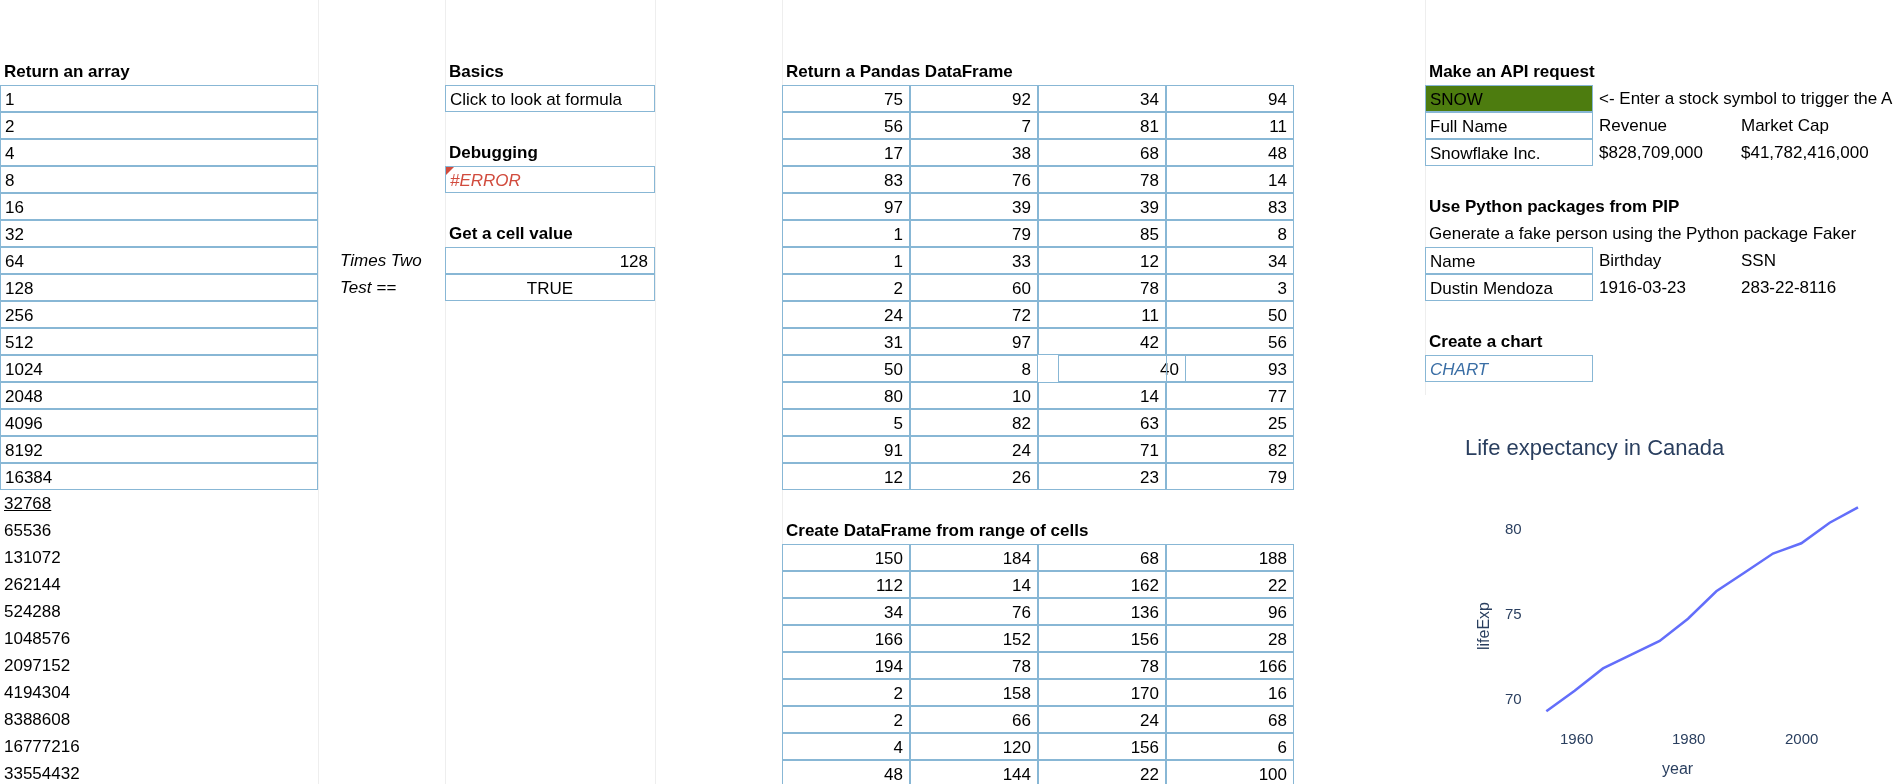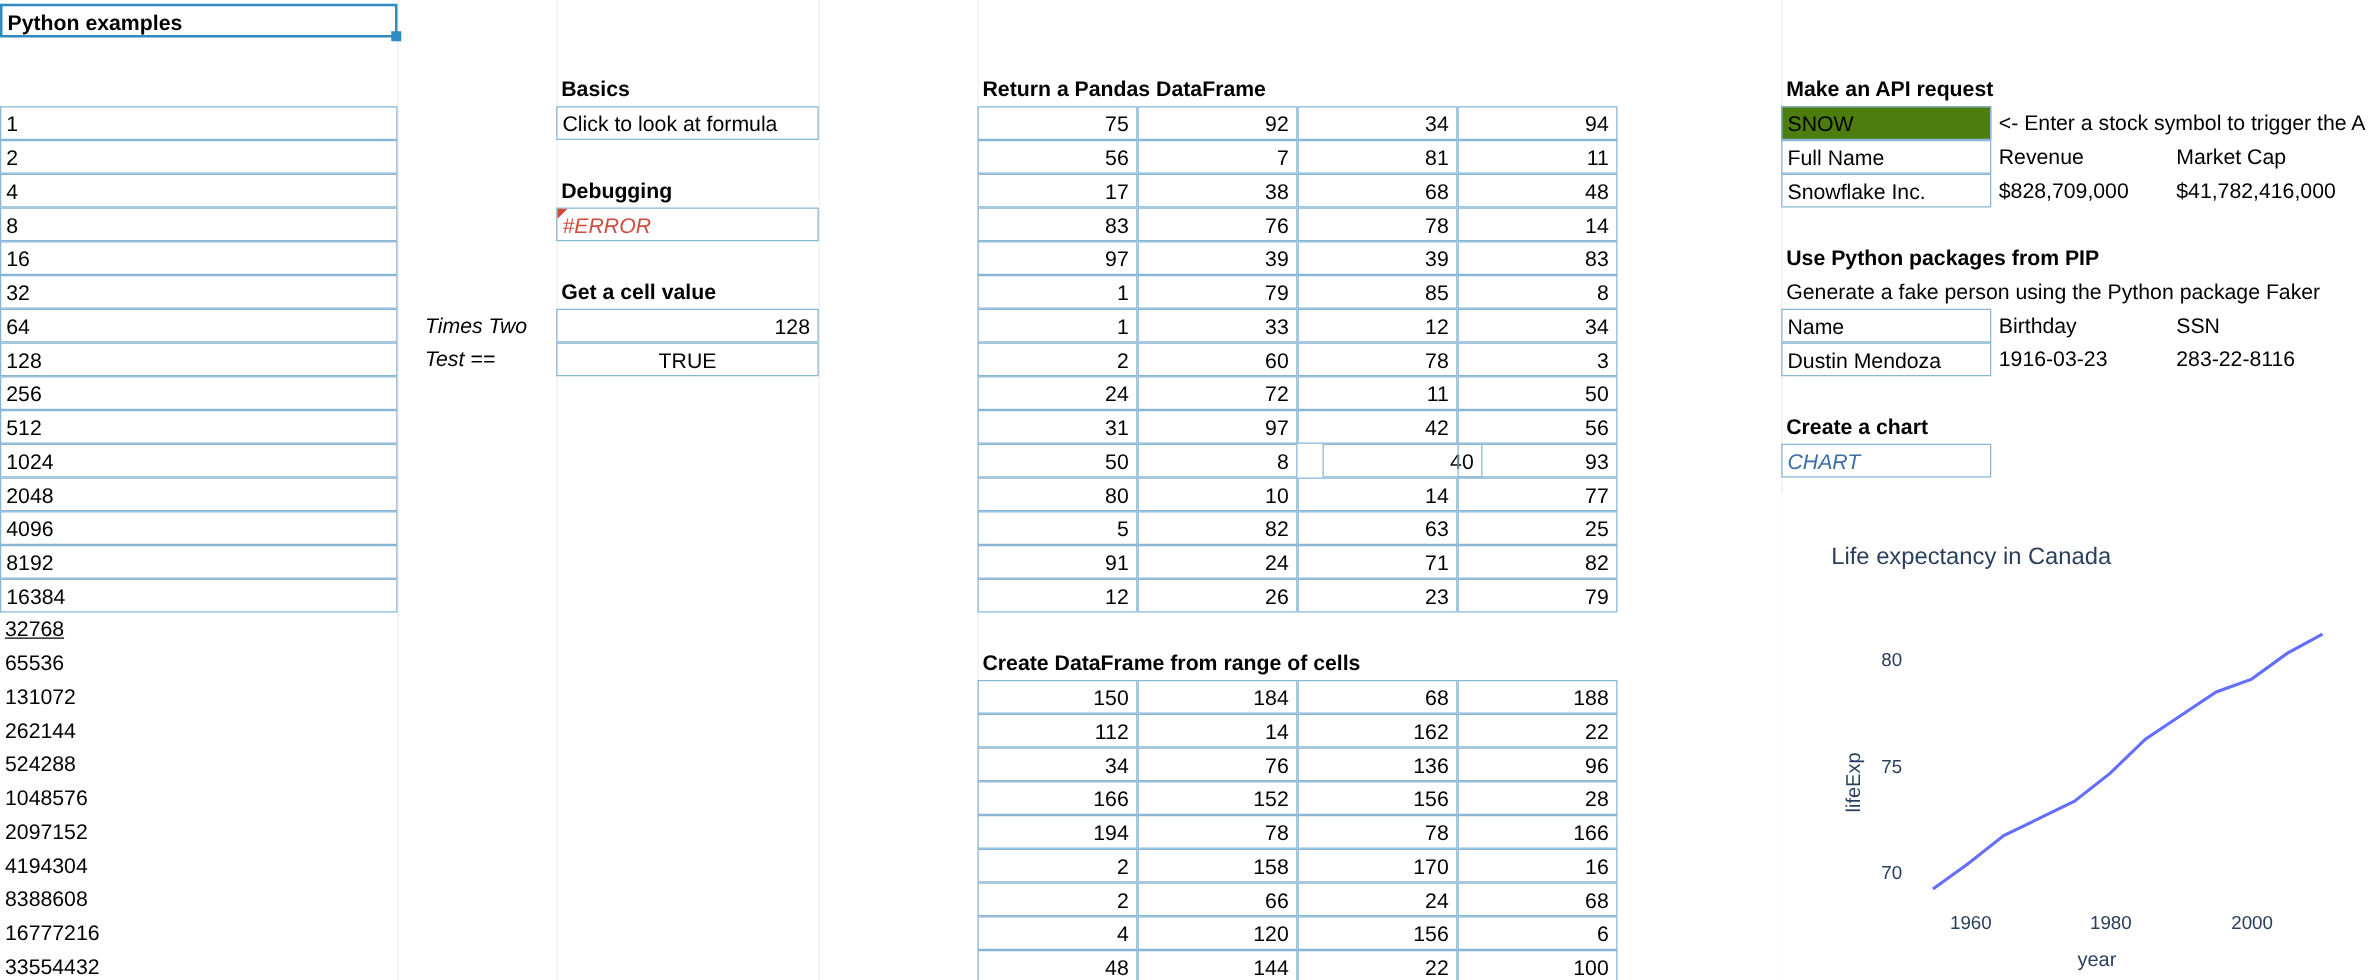--- a/index.html
+++ b/index.html
@@ -49,21 +49,21 @@
   .grid-line-v {
     position: absolute; top:0; bottom:0; width:1px; background:#eee;
   }
   
   .chart-box {
     position: absolute;
     background: #fff;
   }
   .chart-title {
     position:absolute;
-    font-size: 19px;
+    font-size: 22px;
     color: #2a3f5f;
   }
   .ytick, .xtick {
     position:absolute;
     font-size:15px;
     color:#2a3f5f;
   }
   .axis-label {
     position:absolute;
     font-size:16px;
@@ -87,25 +87,22 @@
 <body>
 
 <div class="sheet">
 
   <div class="grid-line-v" style="left:318px"></div>
   <div class="grid-line-v" style="left:445px"></div>
   <div class="grid-line-v" style="left:655px"></div>
   <div class="grid-line-v" style="left:782px"></div>
   <div class="grid-line-v" style="left:1425px"></div>
 
-  <div class="cell sel hd" style="left:0;top:3px;width:318px">
-    <span>Python examples</span>
-    <div class="sel-handle"></div>
-  </div>
-
+
+  <div class="cell hd" style="left:0;top:58px;width:318px;border:none">Return an array</div>
 
   <div id="colA">
       <div class="cell blue-border" style="left: 0px; top: 85px; width: 318px;">1</div>
       <div class="cell blue-border" style="left: 0px; top: 112px; width: 318px;">2</div>
       <div class="cell blue-border" style="left: 0px; top: 139px; width: 318px;">4</div>
       <div class="cell blue-border" style="left: 0px; top: 166px; width: 318px;">8</div>
       <div class="cell blue-border" style="left: 0px; top: 193px; width: 318px;">16</div>
       <div class="cell blue-border" style="left: 0px; top: 220px; width: 318px;">32</div>
       <div class="cell blue-border" style="left: 0px; top: 247px; width: 318px;">64</div>
       <div class="cell blue-border" style="left: 0px; top: 274px; width: 318px;">128</div>

